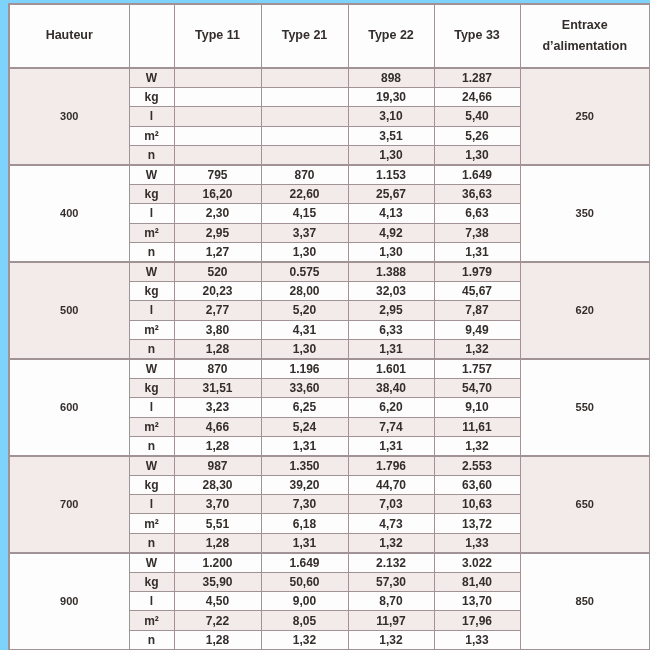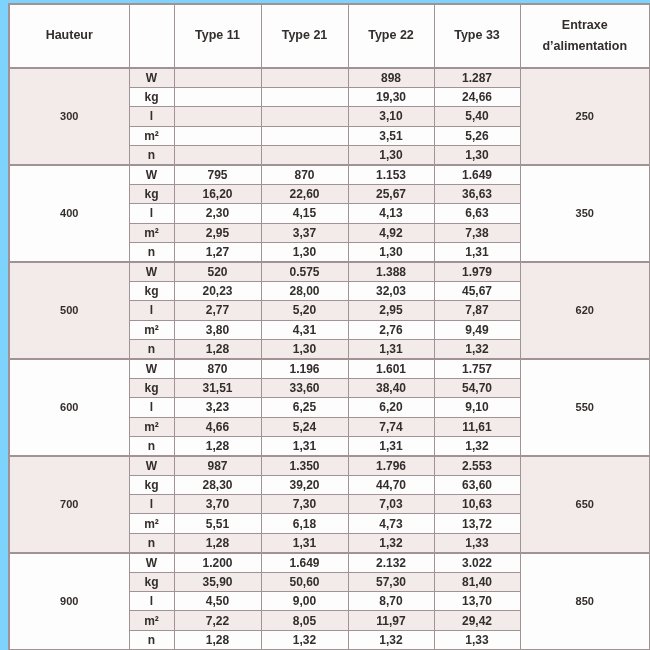--- a/index.html
+++ b/index.html
@@ -169,21 +169,21 @@
           <td class="unit pink">l</td>
           <td class="value pink">2,77</td>
           <td class="value pink">5,20</td>
           <td class="value pink">2,95</td>
           <td class="value pink">7,87</td>
         </tr>
         <tr class="white">
           <td class="unit white">m²</td>
           <td class="value white">3,80</td>
           <td class="value white">4,31</td>
-          <td class="value white">2,76</td>
+          <td class="value white">6,33</td>
           <td class="value white">9,49</td>
         </tr>
         <tr class="pink">
           <td class="unit pink">n</td>
           <td class="value pink">1,28</td>
           <td class="value pink">1,30</td>
           <td class="value pink">1,31</td>
           <td class="value pink">1,32</td>
         </tr>
         <tr class="white group-start">
@@ -281,21 +281,21 @@
           <td class="value white">4,50</td>
           <td class="value white">9,00</td>
           <td class="value white">8,70</td>
           <td class="value white">13,70</td>
         </tr>
         <tr class="pink">
           <td class="unit pink">m²</td>
           <td class="value pink">7,22</td>
           <td class="value pink">8,05</td>
           <td class="value pink">11,97</td>
-          <td class="value pink">29,42</td>
+          <td class="value pink">17,96</td>
         </tr>
         <tr class="white">
           <td class="unit white">n</td>
           <td class="value white">1,28</td>
           <td class="value white">1,32</td>
           <td class="value white">1,32</td>
           <td class="value white">1,33</td>
         </tr>
       </tbody>
   </table>

